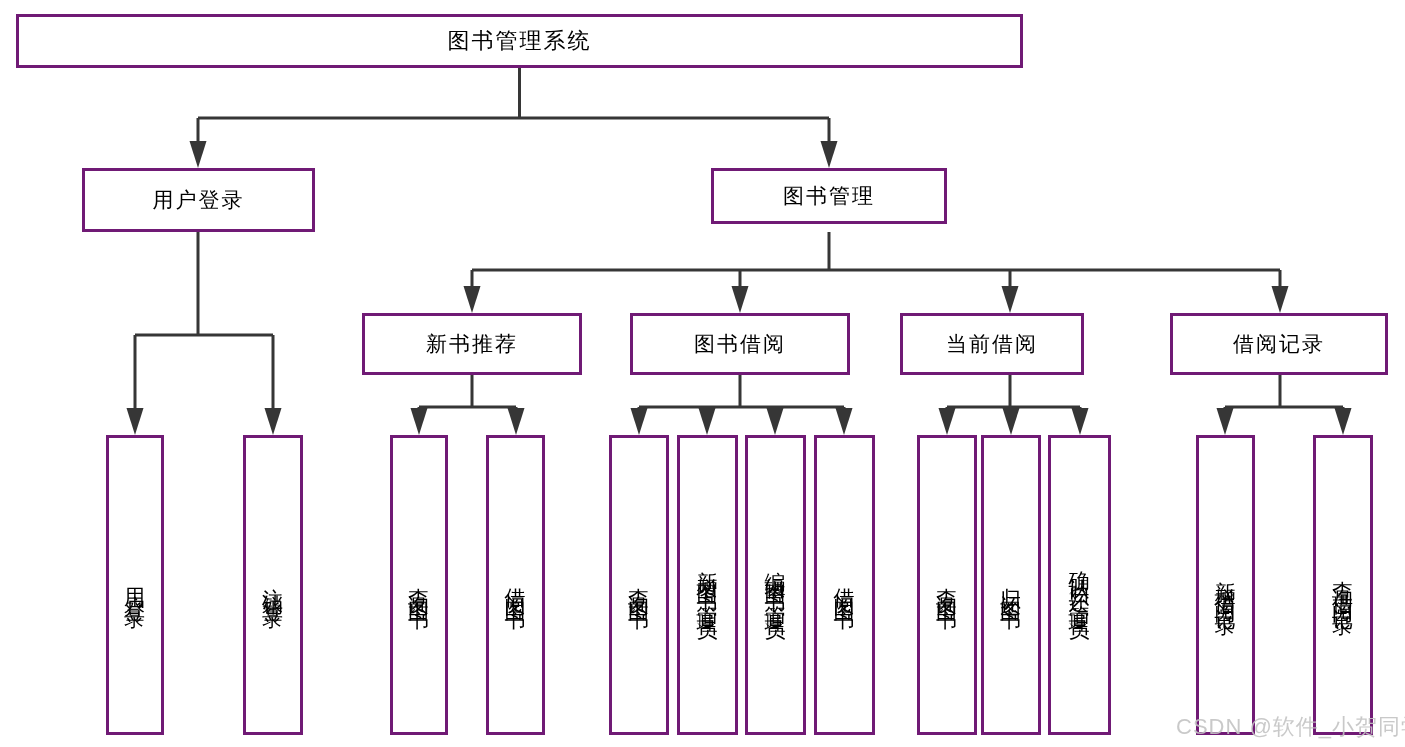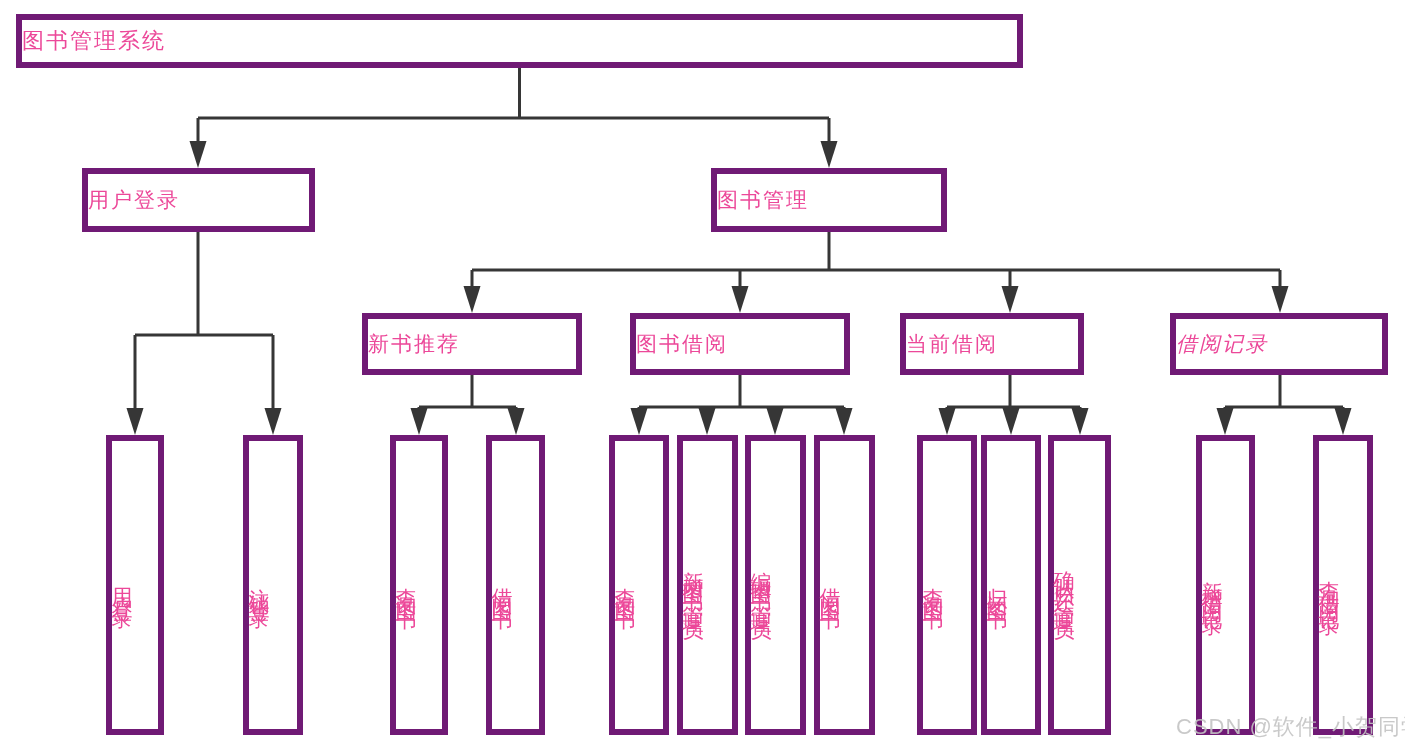--- a/index.html
+++ b/index.html
@@ -10,25 +10,26 @@
     font-family:"Liberation Sans", sans-serif;
     overflow:hidden;
   }
   .connectors {
     position:absolute; left:0; top:0; width:1405px; height:747px;
     z-index:0;
   }
   .box {
     position:absolute;
     box-sizing:border-box;
-    border:6px solid #701a75;
+    border:3px solid #701a75;
     background:#ffffff;
-    color:#ec4899;
+    color:#000000;
     display:flex;
     align-items:center;
+    justify-content:center;
     z-index:1;
   }
   .h-label { font-size:21px; letter-spacing:2px; white-space:nowrap; }
   .root-label { font-size:22px; letter-spacing:2px; }
   .leaf {
     writing-mode:vertical-rl;
     font-size:21px;
     letter-spacing:7px;
     line-height:1;
     text-align:center;
@@ -92,34 +93,34 @@
     </g>
   </svg>
 
   <div class="box" style="left:16px; top:14px; width:1007px; height:54px;">
     <span class="root-label">图书管理系统</span>
   </div>
 
   <div class="box" style="left:82px; top:168px; width:233px; height:64px;">
     <span class="h-label">用户登录</span>
   </div>
-  <div class="box" style="left:711px; top:168px; width:236px; height:64px;">
+  <div class="box" style="left:711px; top:168px; width:236px; height:56px;">
     <span class="h-label">图书管理</span>
   </div>
 
   <div class="box" style="left:630px; top:313px; width:220px; height:62px;">
     <span class="h-label">图书借阅</span>
   </div>
   <div class="box" style="left:362px; top:313px; width:220px; height:62px;">
     <span class="h-label">新书推荐</span>
   </div>
   <div class="box" style="left:900px; top:313px; width:184px; height:62px;">
     <span class="h-label">当前借阅</span>
   </div>
-  <div class="box" style="left:1170px; top:313px; width:218px; height:62px;font-style:italic;">
+  <div class="box" style="left:1170px; top:313px; width:218px; height:62px;">
     <span class="h-label">借阅记录</span>
   </div>
 
   <div class="box" style="left:106px; top:435px; width:58px; height:300px;">
     <span class="leaf">用户登录</span>
   </div>
   <div class="box" style="left:243px; top:435px; width:60px; height:300px;">
     <span class="leaf">注销登录</span>
   </div>
 

